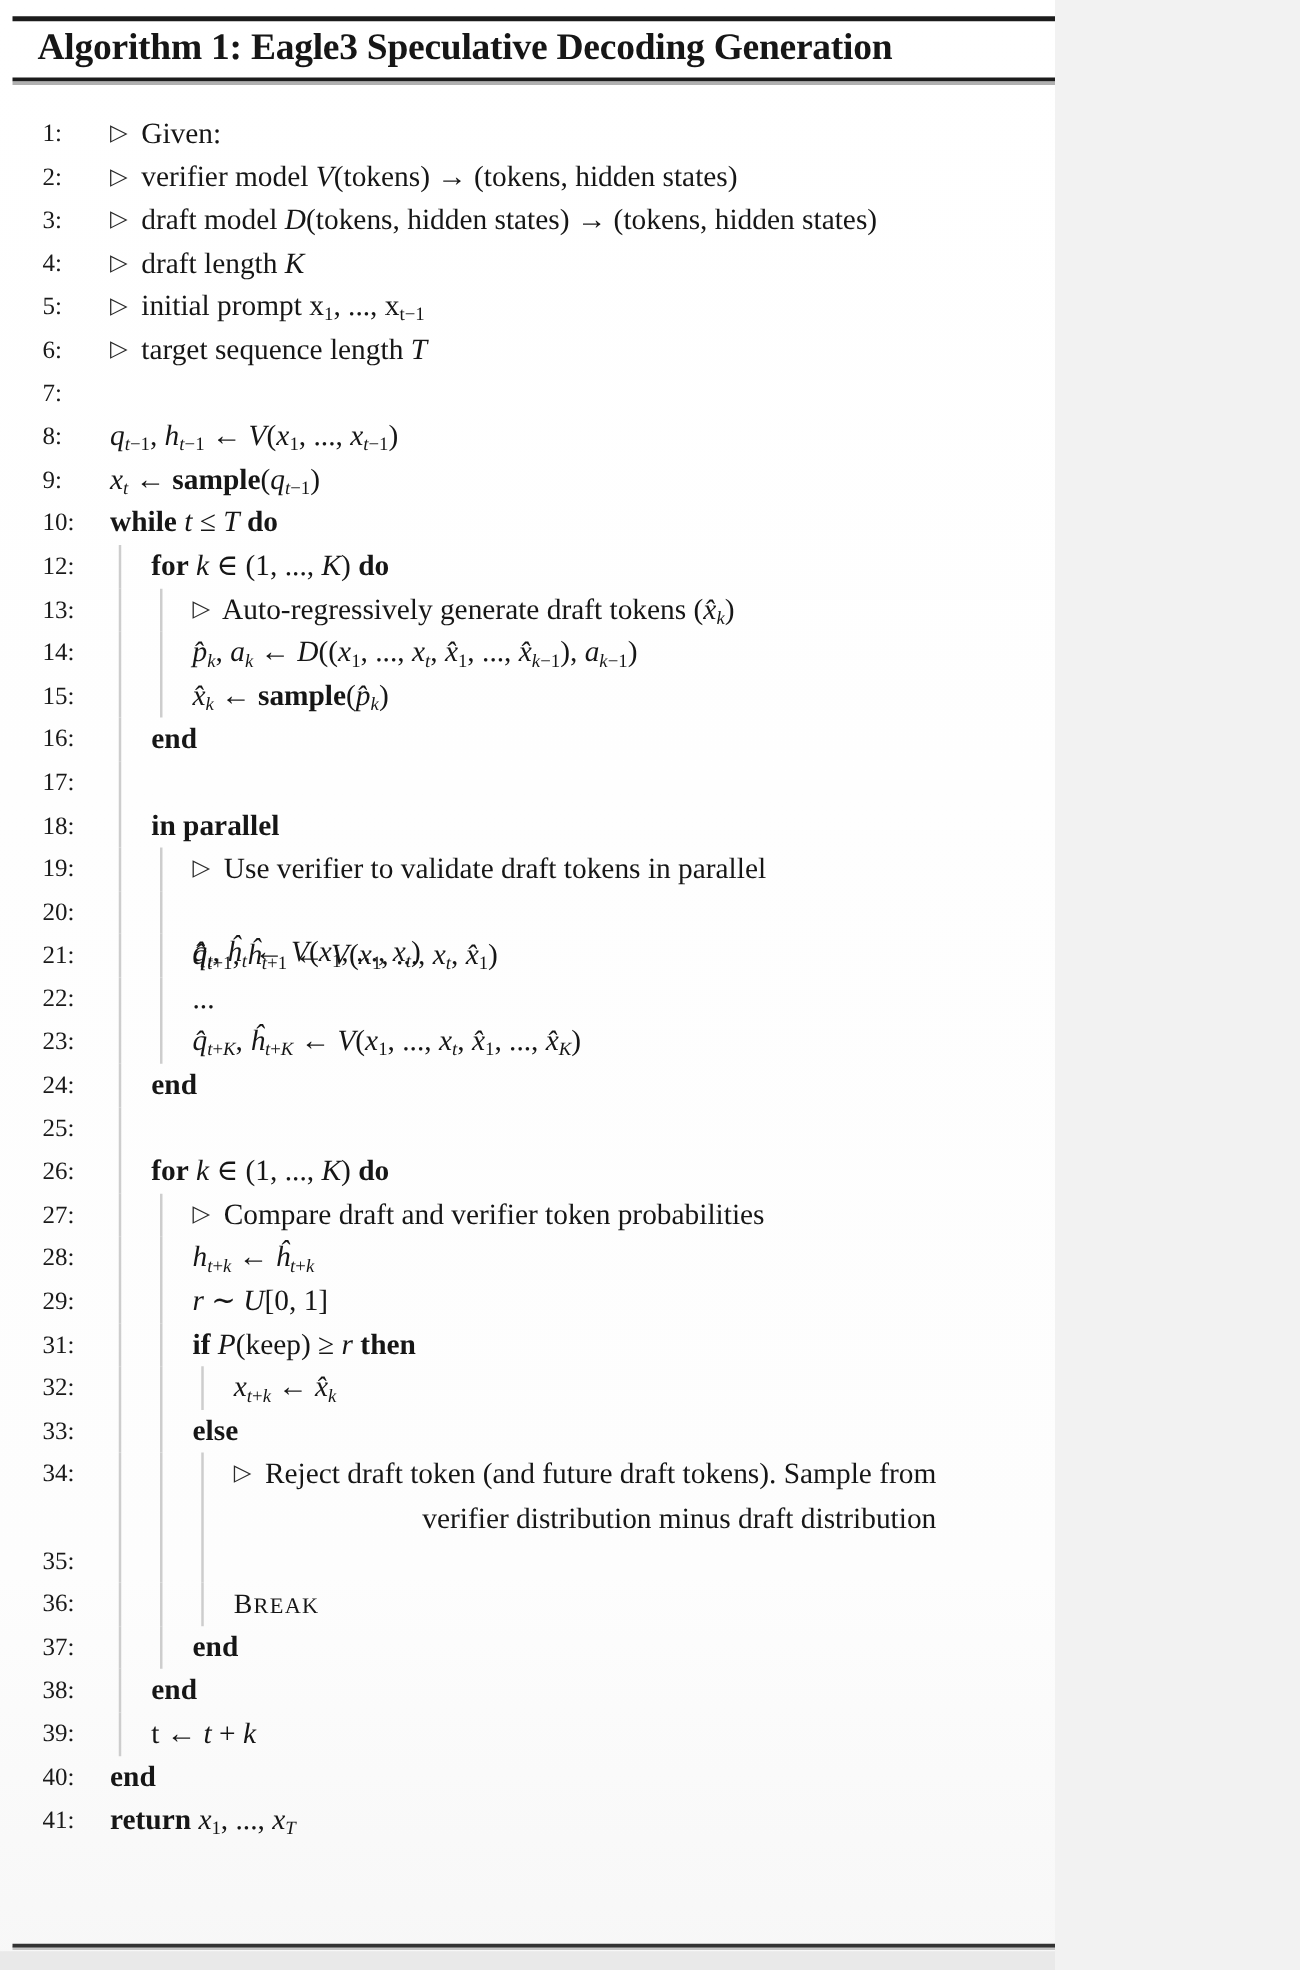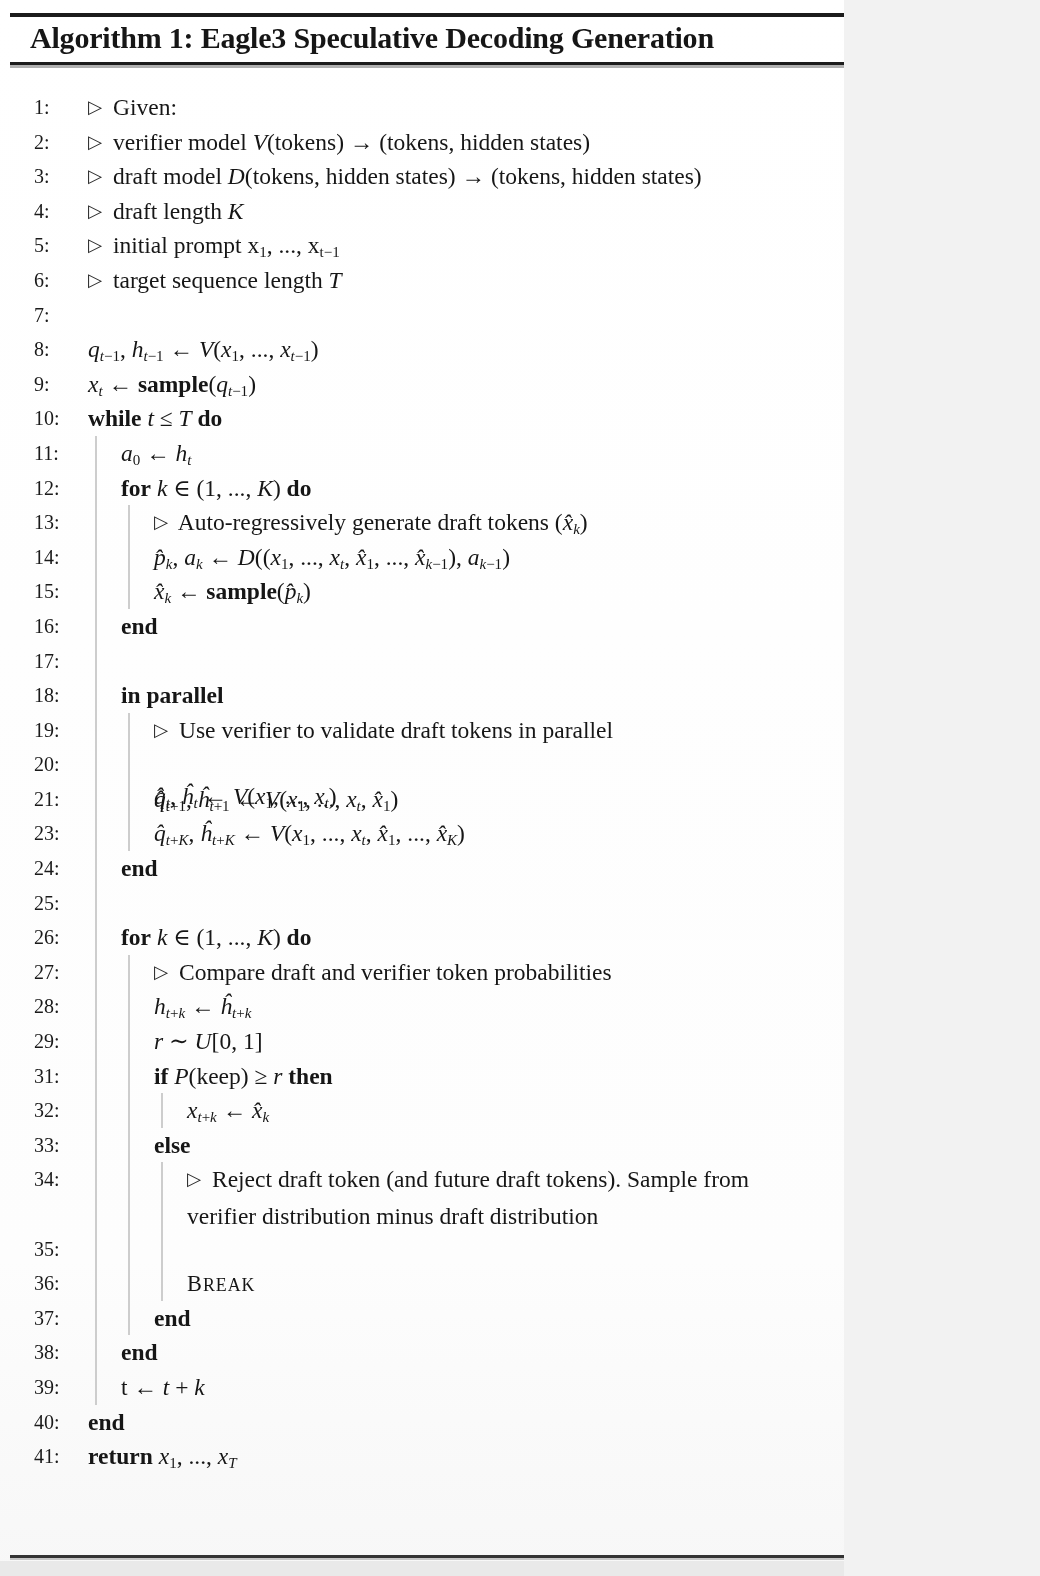--- a/index.html
+++ b/index.html
@@ -20,21 +20,21 @@
   .rule-mid{top:62px;height:3px;box-shadow:0 3px 0 rgba(80,80,80,.45);}
   .rule-bottom{top:1555px;height:3px;background:#333;box-shadow:0 2px 0 rgba(120,120,120,.4);}
   .bottom-band{position:absolute;left:0;top:1561px;width:1040px;height:15px;background:#e9e9e9;}
   .title{
     position:absolute;left:30px;top:21px;
     font-size:30px;font-weight:bold;white-space:nowrap;
     letter-spacing:-0.2px;
   }
   .algo{position:absolute;left:0;top:90px;width:1040px;}
   .line{position:relative;height:34.6px;}
-  .line.wrap2{height:69.2px;}
+  .line.wrap2{height:69.2px;text-align:right;}
   .num{
     position:absolute;left:34px;top:0;
     font-size:20px;line-height:34.6px;color:#1a1a1a;
   }
   .content{
     position:absolute;top:0;
     font-size:23.5px;line-height:34.6px;white-space:nowrap;
   }
   .guide{position:absolute;top:0;height:100%;width:1.8px;background:#cdcdcd;}
   b{font-weight:bold;}
@@ -96,25 +96,20 @@
       </div>
       <div class="line">
         <span class="num">9:</span>
         <span class="content" style="left: 88px;"><i>x</i><sub><i>t</i></sub> ← <b>sample</b>(<i>q</i><sub><i>t</i>−1</sub>)</span>
       </div>
       <div class="line">
         <span class="num">10:</span>
         <span class="content" style="left: 88px;"><b>while</b> <i>t</i> ≤ <i>T</i> <b>do</b></span>
       </div>
       <div class="line">
-        <span class="num">11:</span>
-        <span class="guide" style="left: 95px;"></span>
-        <span class="content" style="left: 121px;"><i>a</i><sub>0</sub> ← <i>h</i><sub><i>t</i></sub></span>
-      </div>
-      <div class="line">
         <span class="num">12:</span>
         <span class="guide" style="left: 95px;"></span>
         <span class="content" style="left: 121px;"><b>for</b> <i>k</i> ∈ (1, ..., <i>K</i>) <b>do</b></span>
       </div>
       <div class="line">
         <span class="num">13:</span>
         <span class="guide" style="left: 95px;"></span>
         <span class="guide" style="left: 128px;"></span>
         <span class="content" style="left: 154px;"><span class="cm">▷</span> Auto-regressively generate draft tokens (<i>x̂</i><sub><i>k</i></sub>)</span>
       </div>
@@ -155,20 +150,26 @@
         <span class="num">20:</span>
         <span class="guide" style="left: 95px;"></span>
         <span class="guide" style="left: 128px;"></span>
         <span class="content" style="left: 154px; margin-top: 32px;"><i>q̂</i><sub><i>t</i></sub>, <i>ĥ</i><sub><i>t</i></sub> ← <i>V</i>(<i>x</i><sub>1</sub>, ..., <i>x</i><sub><i>t</i></sub>)</span>
       </div>
       <div class="line">
         <span class="num">21:</span>
         <span class="guide" style="left: 95px;"></span>
         <span class="guide" style="left: 128px;"></span>
         <span class="content" style="left: 154px;"><i>q̂</i><sub><i>t</i>+1</sub>, <i>ĥ</i><sub><i>t</i>+1</sub> ← <i>V</i>(<i>x</i><sub>1</sub>, ..., <i>x</i><sub><i>t</i></sub>, <i>x̂</i><sub>1</sub>)</span>
+      </div>
+      <div class="line">
+        <span class="num">22:</span>
+        <span class="guide" style="left: 95px;"></span>
+        <span class="guide" style="left: 128px;"></span>
+        <span class="content" style="left: 154px;">...</span>
       </div>
       <div class="line">
         <span class="num">23:</span>
         <span class="guide" style="left: 95px;"></span>
         <span class="guide" style="left: 128px;"></span>
         <span class="content" style="left: 154px;"><i>q̂</i><sub><i>t</i>+<i>K</i></sub>, <i>ĥ</i><sub><i>t</i>+<i>K</i></sub> ← <i>V</i>(<i>x</i><sub>1</sub>, ..., <i>x</i><sub><i>t</i></sub>, <i>x̂</i><sub>1</sub>, ..., <i>x̂</i><sub><i>K</i></sub>)</span>
       </div>
       <div class="line">
         <span class="num">24:</span>
         <span class="guide" style="left: 95px;"></span>

